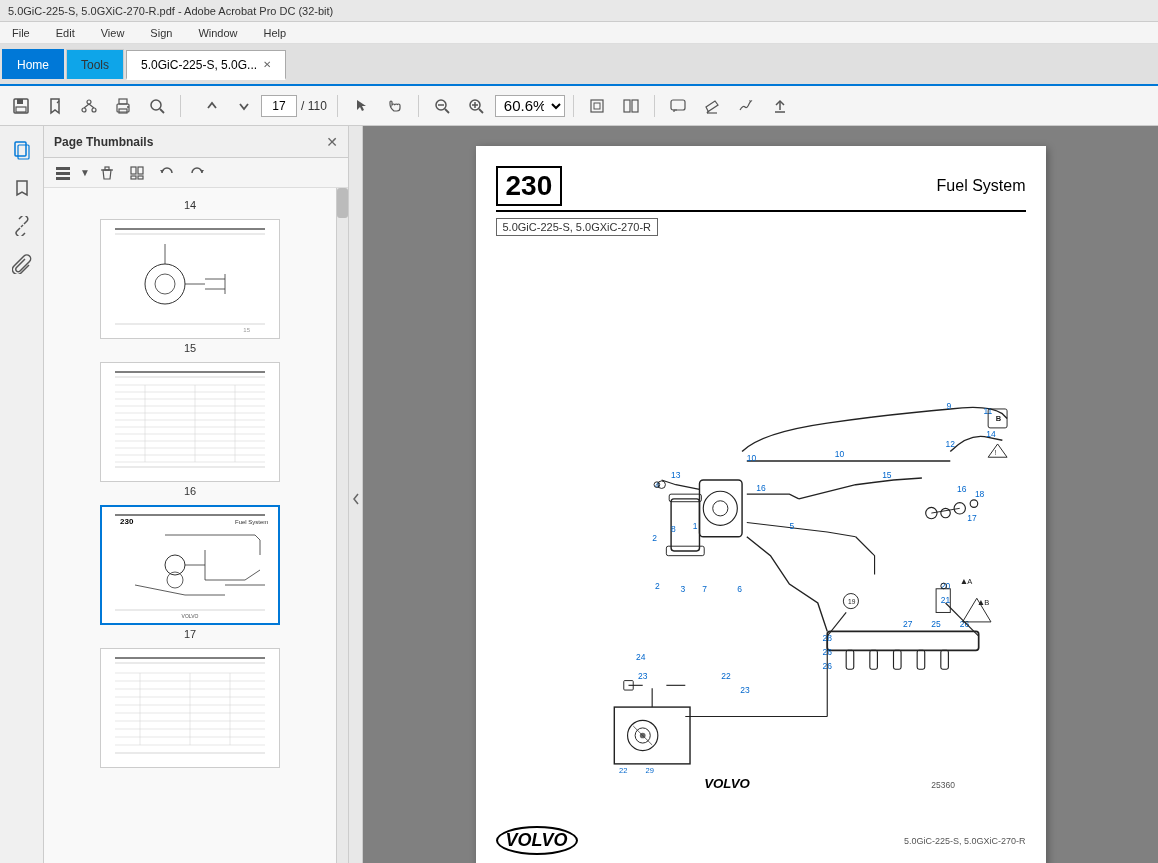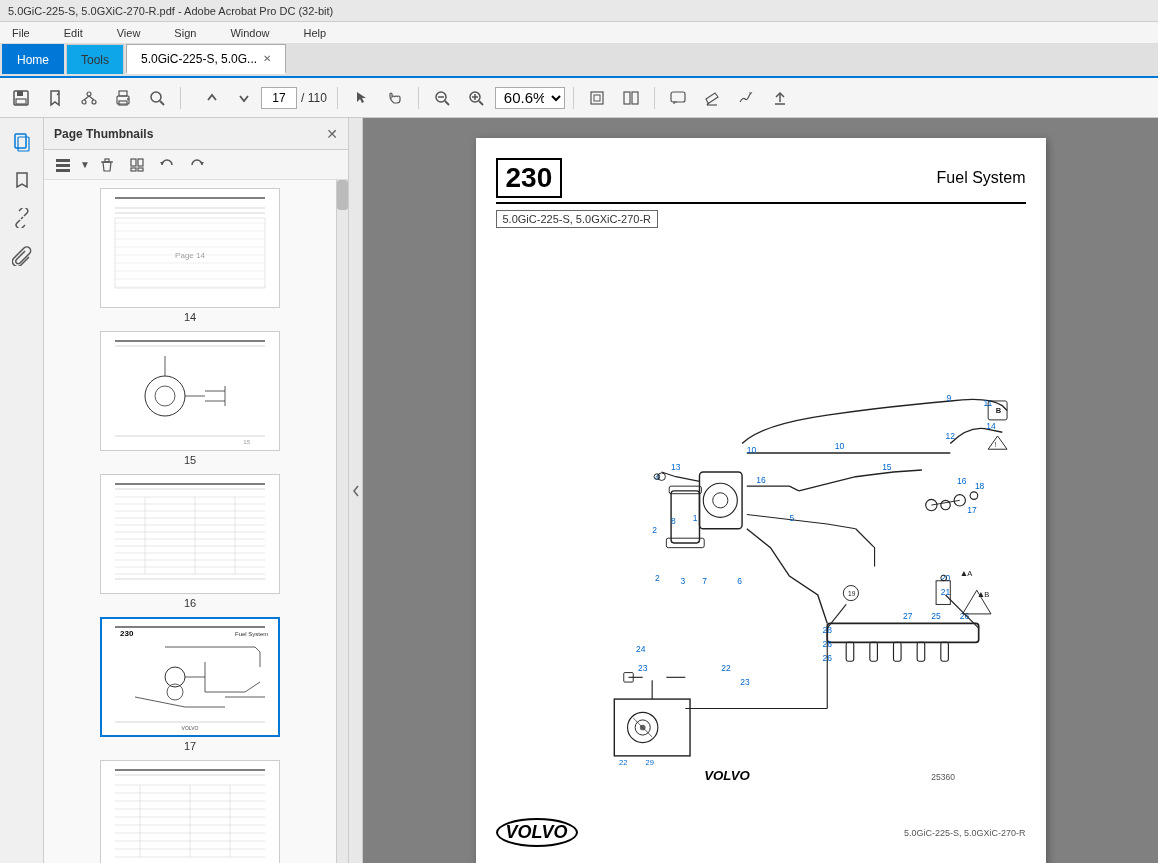--- a/index.html
+++ b/index.html
@@ -18,36 +18,36 @@
     }
 
     
     #menubar {
       height: 22px;
       background: #f5f5f5;
       border-bottom: 1px solid #ddd;
       display: flex;
       align-items: center;
       padding: 0 4px;
-      gap: 18px;
+      gap: 10px;
     }
     .menu-item {
       padding: 2px 8px;
       font-size: 11px;
       cursor: pointer;
       color: #333;
     }
 
     
     #tabbar {
-      height: 34px;
+      height: 42px;
       background: #e0e0e0;
       border-bottom: 2px solid #0078d7;
       display: flex;
-      align-items: flex-start;
+      align-items: center;
     }
     .tab {
       height: 30px;
       padding: 0 14px;
       display: flex;
       align-items: center;
       font-size: 12px;
       cursor: pointer;
       border: 1px solid #ccc;
       border-bottom: none;
@@ -528,41 +528,20 @@
             <path d="M13 8 A5 5 0 0 0 3 8" fill="none" stroke="#555" stroke-width="1.5"></path>
             <path d="M13 8 L15 5 L11 5 Z" fill="#555"></path>
           </svg>
       </div>
     </div>
 
     <div style="display:flex;flex:1;overflow:hidden;">
       <div id="thumbnails-scroll">
 
         <div class="thumb-item">
-          <div class="thumb-img">
-            <svg width="170" height="110" viewBox="0 0 170 110">
-              <rect width="170" height="110" fill="white"></rect>
-
-              <line x1="10" y1="15" x2="160" y2="15" stroke="#aaa" stroke-width="0.5"></line>
-              <line x1="10" y1="20" x2="160" y2="20" stroke="#aaa" stroke-width="0.5"></line>
-              <line x1="10" y1="5" x2="160" y2="5" stroke="#000" stroke-width="1"></line>
-              <rect x="10" y="25" width="150" height="70" fill="none" stroke="#ccc" stroke-width="0.5"></rect>
-              <text x="85" y="65" font-size="8" text-anchor="middle" fill="#999">Page 14</text>
-
-              <line x1="10" y1="30" x2="160" y2="30" stroke="#ddd" stroke-width="0.5"></line>
-              <line x1="10" y1="38" x2="160" y2="38" stroke="#ddd" stroke-width="0.5"></line>
-              <line x1="10" y1="46" x2="160" y2="46" stroke="#ddd" stroke-width="0.5"></line>
-              <line x1="10" y1="54" x2="160" y2="54" stroke="#ddd" stroke-width="0.5"></line>
-              <line x1="10" y1="62" x2="160" y2="62" stroke="#ddd" stroke-width="0.5"></line>
-              <line x1="10" y1="70" x2="160" y2="70" stroke="#ddd" stroke-width="0.5"></line>
-              <line x1="10" y1="78" x2="160" y2="78" stroke="#ddd" stroke-width="0.5"></line>
-              <line x1="10" y1="86" x2="160" y2="86" stroke="#ddd" stroke-width="0.5"></line>
-              <line x1="10" y1="94" x2="160" y2="94" stroke="#ddd" stroke-width="0.5"></line>
-            </svg>
-          </div>
           <span class="thumb-label">14</span>
         </div>
 
         <div class="thumb-item">
           <div class="thumb-img">
             <svg width="170" height="110" viewBox="0 0 170 110">
               <rect width="170" height="110" fill="white"></rect>
               <line x1="10" y1="5" x2="160" y2="5" stroke="#000" stroke-width="1"></line>
               <line x1="10" y1="10" x2="160" y2="10" stroke="#aaa" stroke-width="0.5"></line>
 

